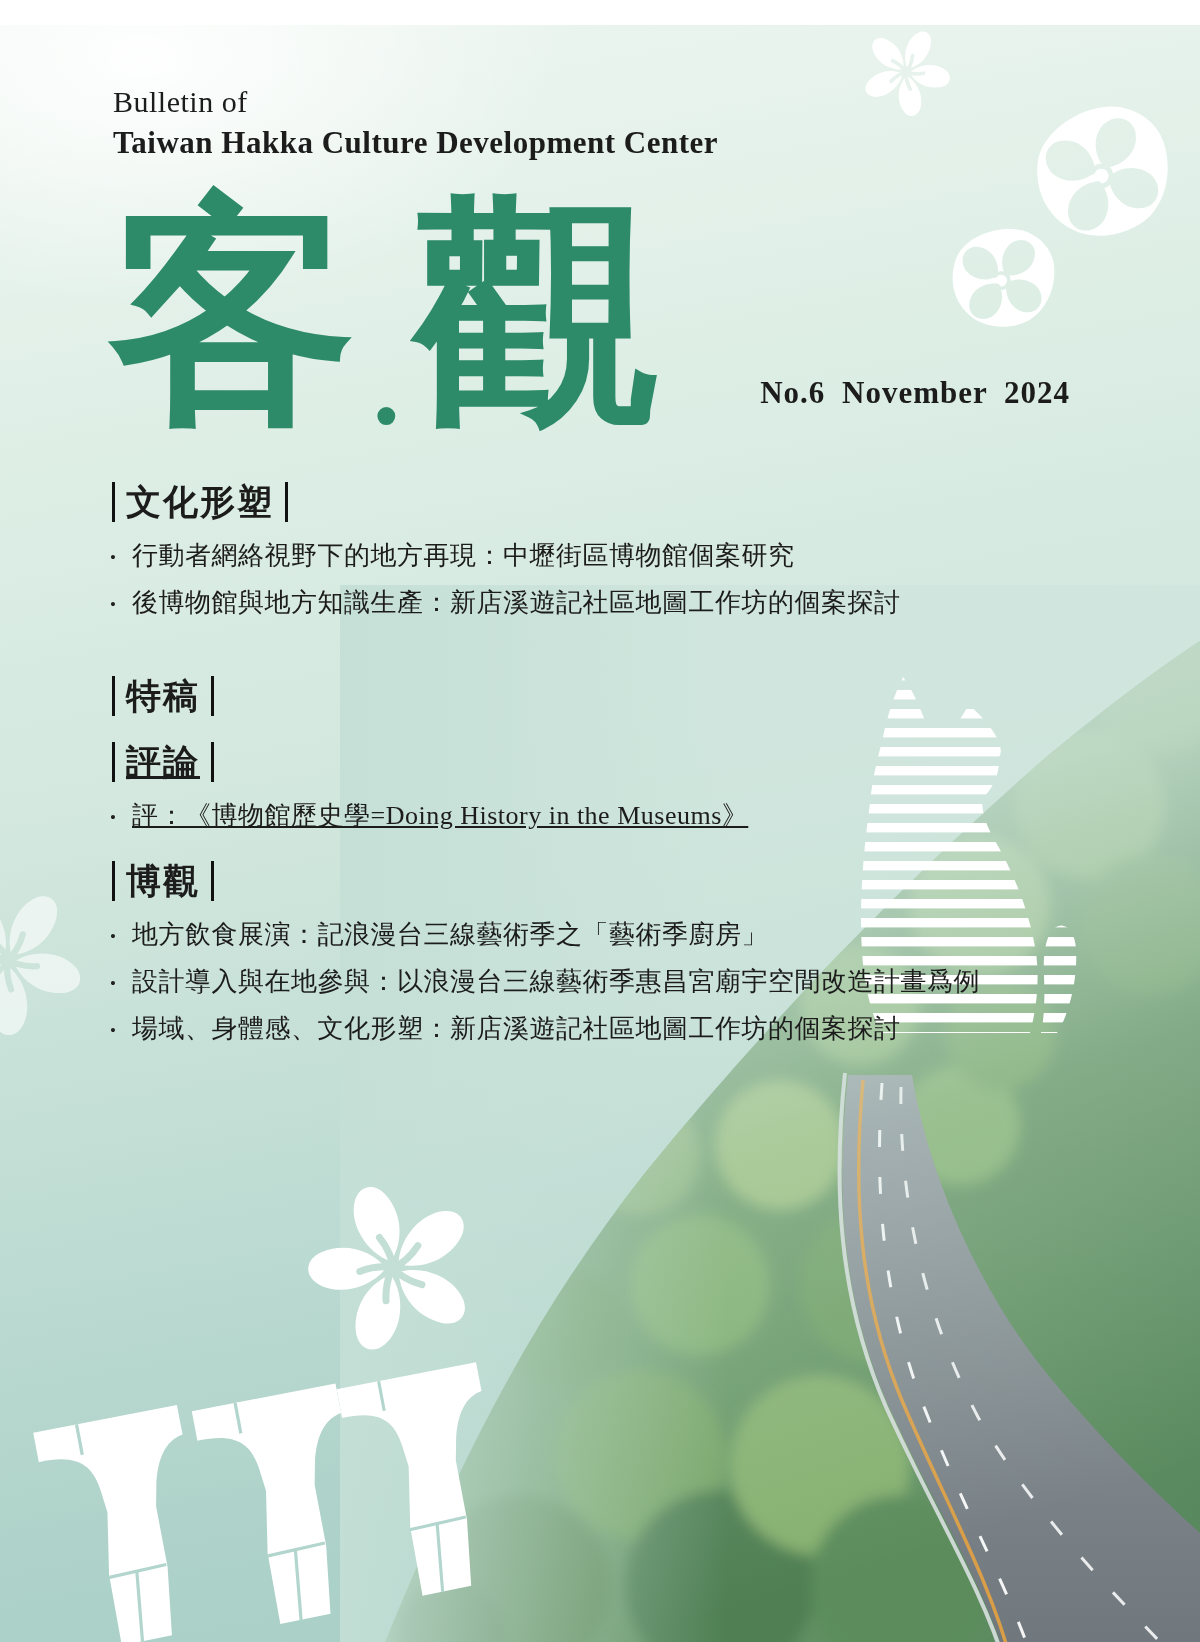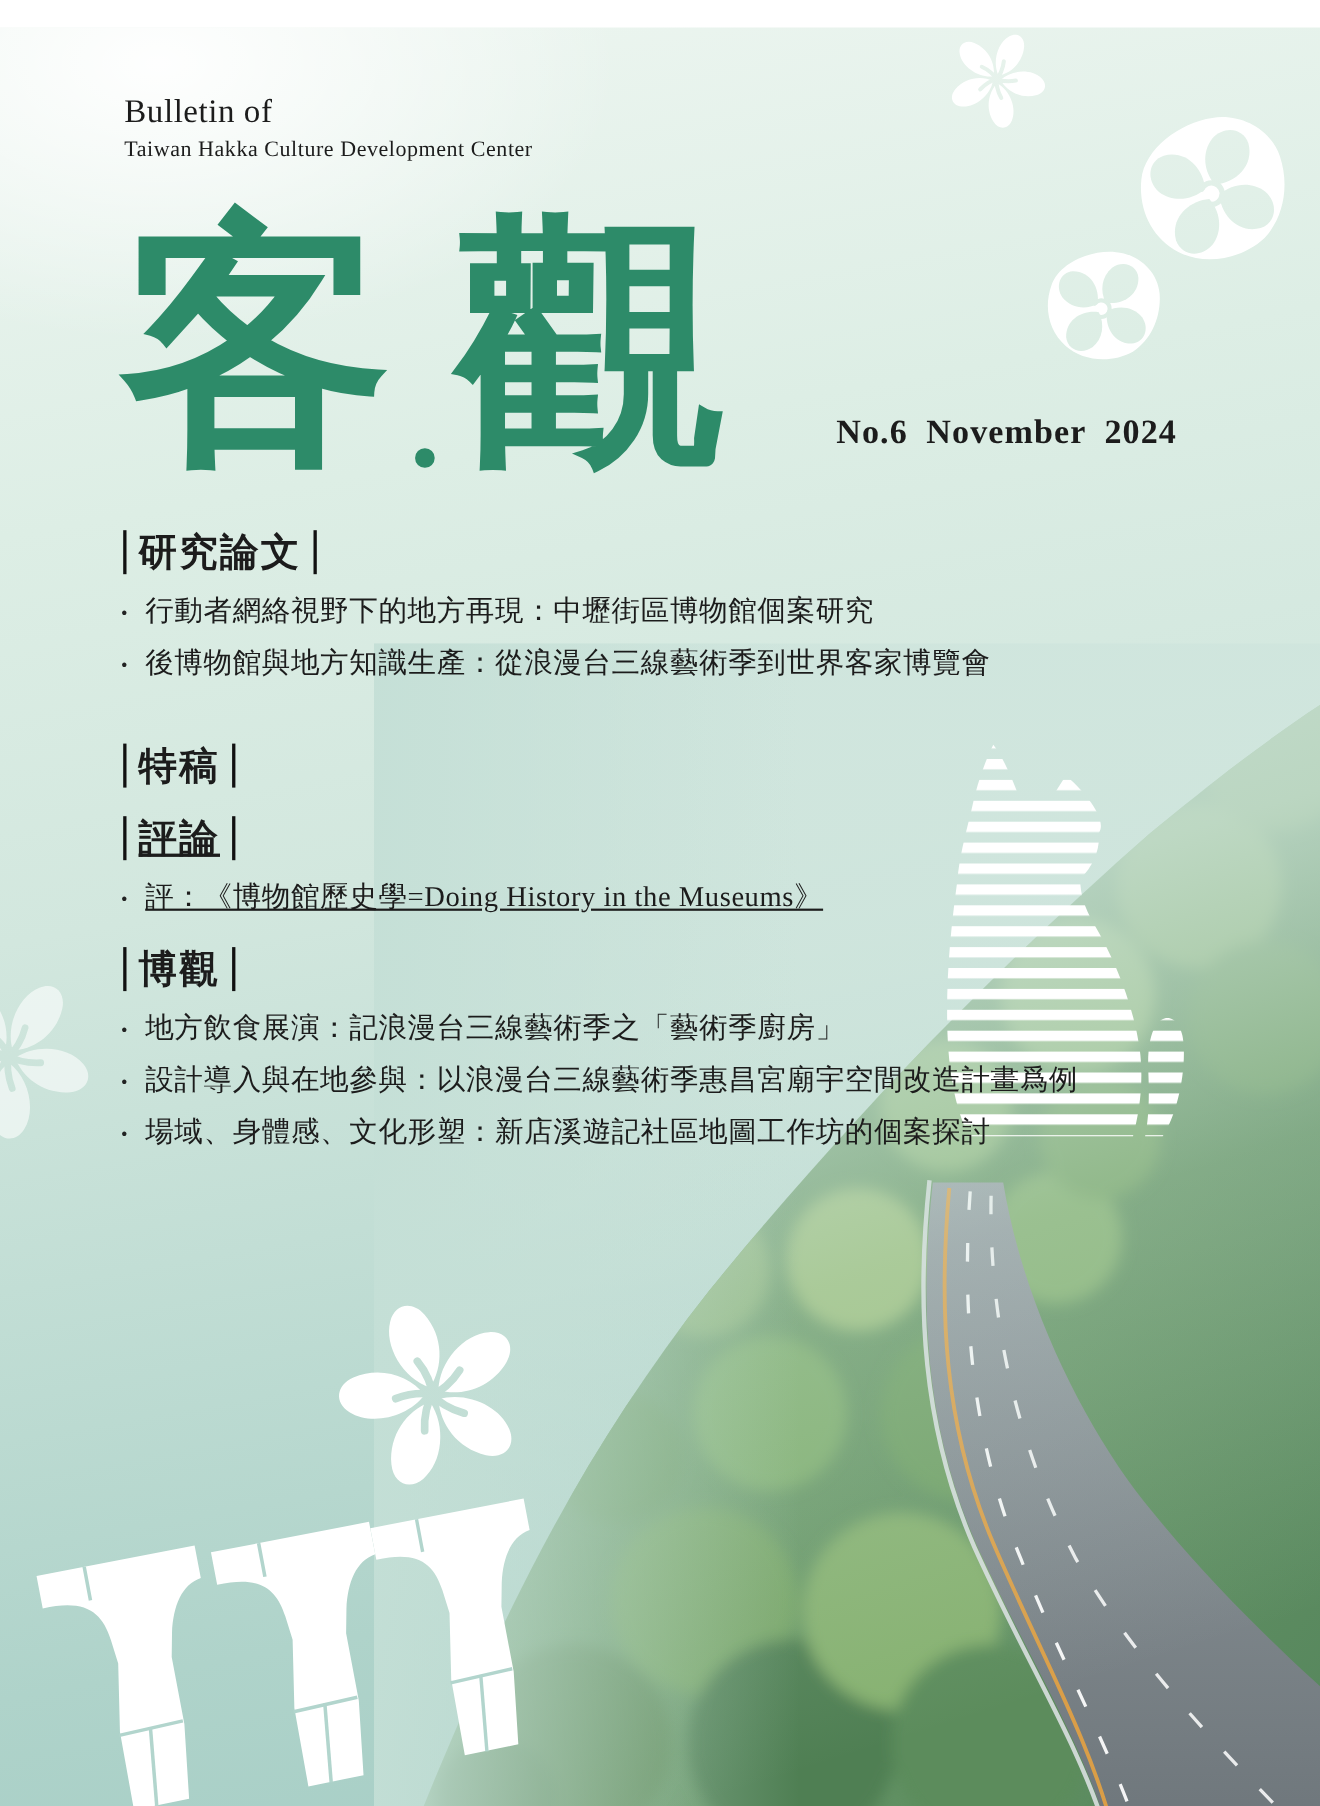--- a/index.html
+++ b/index.html
@@ -7,21 +7,21 @@
     position:relative;width:1200px;height:1642px;overflow:hidden;
     font-family:"Liberation Serif","DejaVu Serif",serif;color:#1c1c1c;
     background:
       radial-gradient(ellipse 700px 420px at 12% 2%, rgba(255,255,255,.95) 0%, rgba(255,255,255,0) 60%),
       linear-gradient(170deg,#eef6f1 0%,#ddeee5 25%,#d2e7de 45%,#c2ded5 62%,#afd3ca 82%,#a3ccc4 100%);
     margin-top: 25px;
   }
   svg.bg{position:absolute;left:0;top:0;z-index:1;}
   .txt{position:absolute;z-index:3;}
   .pub1{left:113px;top:60px;font-size:30px;letter-spacing:.5px;}
-  .pub2{left:113px;top:100px;font-size:20px;font-weight:normal;letter-spacing:.5px;}
+  .pub2{left:113px;top:100px;font-size:31px;font-weight:bold;letter-spacing:.5px;}
   .title{left:112px;top:168px;display:flex;align-items:flex-start;color:#2d8b69;
          font-weight:bold;line-height:1;}
   .title .ch{font-size:242px;transform:scale(1.02,1.0);}
   .title .dot{font-size:110px;margin:168px 10px 0 14px;}
   .issue{right:130px;top:350px;font-size:31px;letter-spacing:1px;word-spacing:8px;font-weight:bold;}
   .toc{left:110px;top:455px;width:920px;}
   .sechead{display:flex;align-items:center;margin:0;height:44px;font-size:35px;font-weight:bold;letter-spacing:2px;}
   .bar{display:inline-block;width:3px;height:40px;background:#111;margin:0 11px 0 2px;}
   .bar.r{margin:0 2px 0 11px;}
   ul.items{list-style:none;margin:8px 0 0 0;padding:0;}
@@ -192,26 +192,26 @@
     <span class="ch">觀</span>
   </div>
 
   <div class="txt issue">No.6 November 2024</div>
 
   <main class="txt toc">
 
     <section>
       <h2 class="sechead">
         <i class="bar"></i>
-          <span>研究論文</span>
+          <span>文化形塑</span>
           <i class="bar r"></i>
       </h2>
       <ul class="items">
         <li><span class="blt">•</span><span>行動者網絡視野下的地方再現：中壢街區博物館個案研究</span></li>
-        <li><span class="blt">•</span><span>後博物館與地方知識生產：從浪漫台三線藝術季到世界客家博覽會</span></li>
+        <li><span class="blt">•</span><span>後博物館與地方知識生產：新店溪遊記社區地圖工作坊的個案探討</span></li>
       </ul>
     </section>
 
     <section class="sec2">
       <h2 class="sechead">
         <i class="bar"></i>
           <span>特稿</span>
           <i class="bar r"></i>
       </h2>
     </section>

